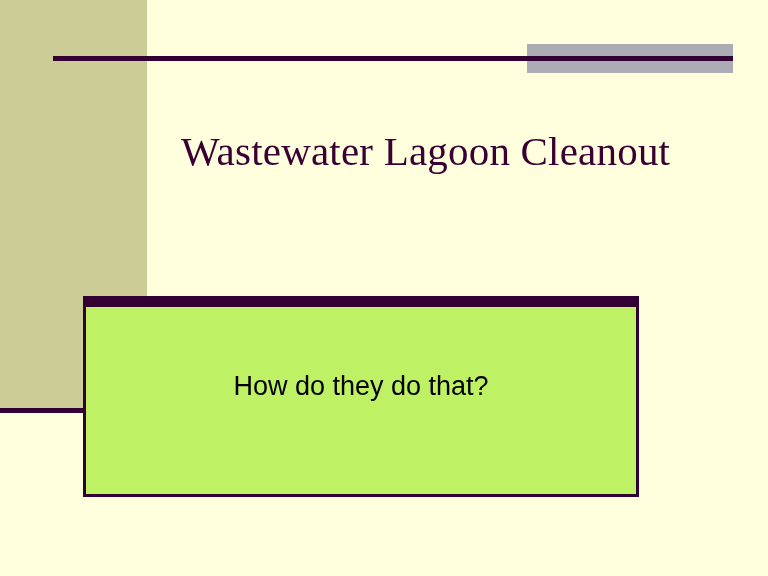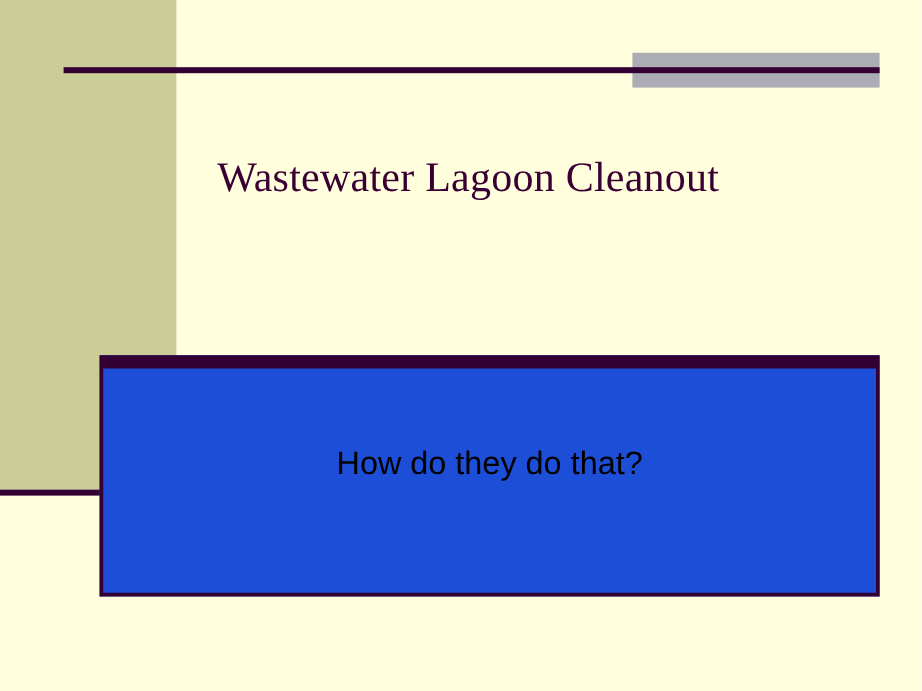--- a/index.html
+++ b/index.html
@@ -63,35 +63,35 @@
 
   
   #slide-title {
     position: absolute;
     left: 181px;
     top: 127px;
     width: 560px;
     margin: 0;
     font-family: "Liberation Serif", serif;
     font-weight: normal;
-    font-size: 35px;
+    font-size: 41px;
     line-height: 1.18;
     color: #3b0033;
     letter-spacing: 0.2px;
   }
 
   
   #content-box {
     position: absolute;
     left: 83px;
     top: 296px;
-    width: 650px;
+    width: 556px;
     height: 201px;
     box-sizing: border-box;
-    background: #1d4ed8;
+    background: #bef264;
     border: 3px solid #330033;
     border-top-width: 11px;
   }
 
   #content-lines {
     position: absolute;
     left: 0;
     right: 0;
     top: 58px;
     text-align: center;

